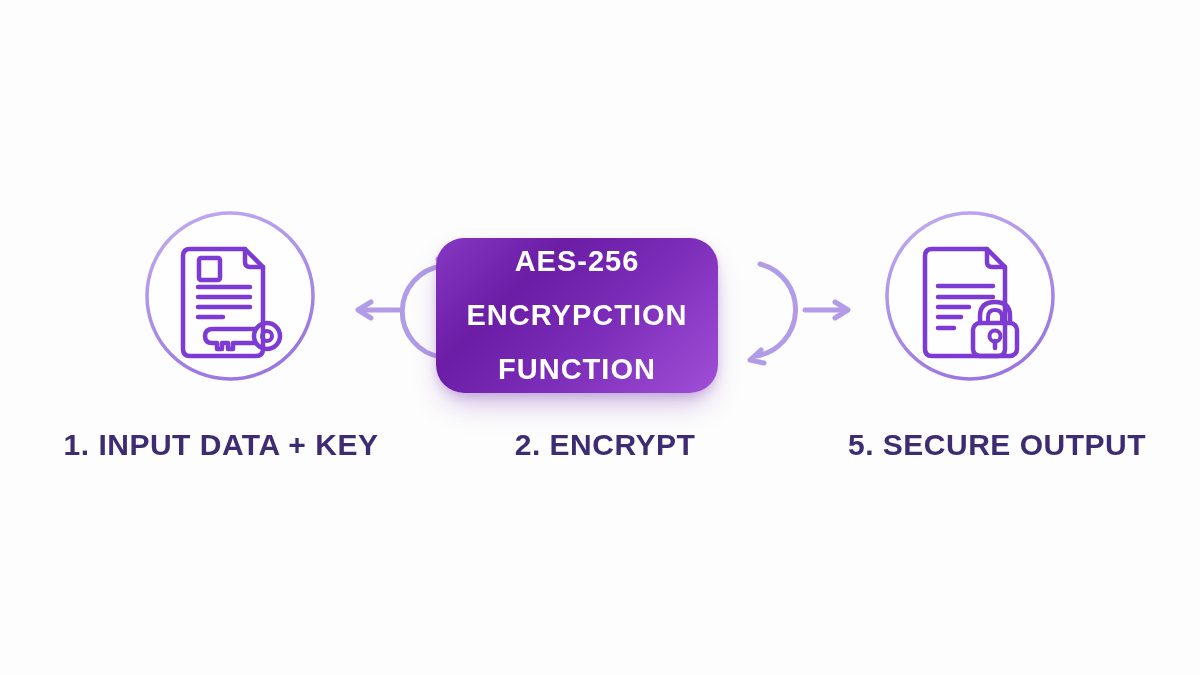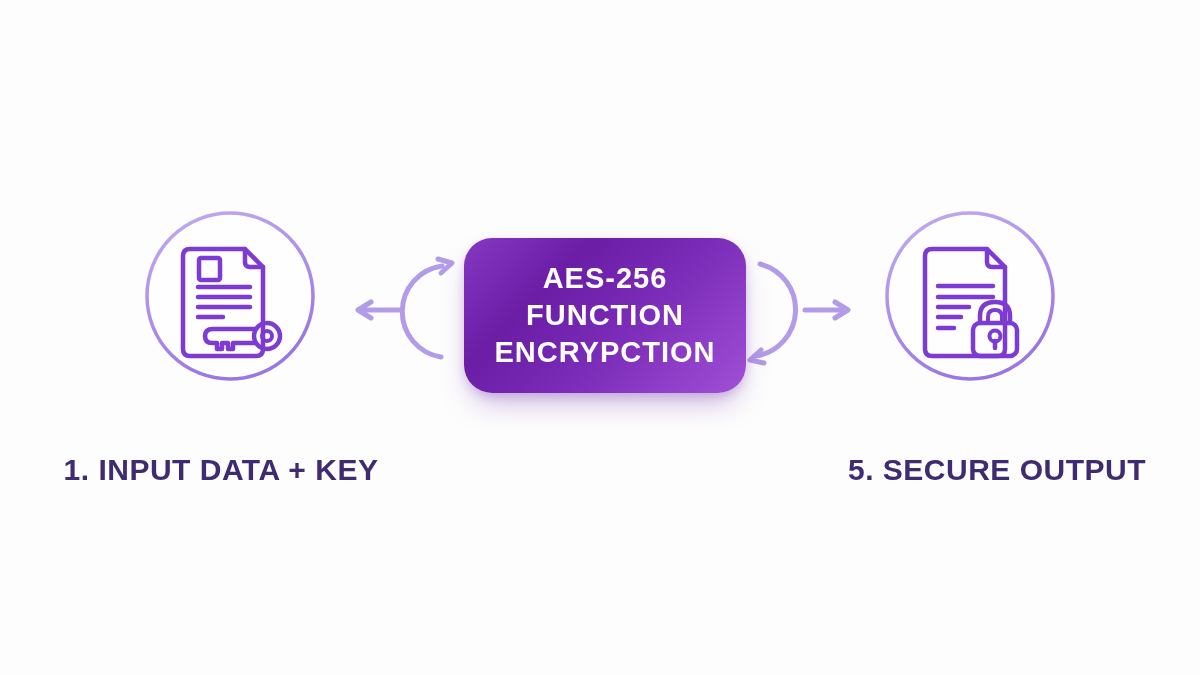--- a/index.html
+++ b/index.html
@@ -6,32 +6,32 @@
   .canvas{
     position:relative;width:1200px;height:675px;margin:0 auto;
     background:#fdfdfd;overflow:hidden;
     font-family:"Liberation Sans",sans-serif;
   }
   .connectors{position:absolute;left:0;top:0;width:1200px;height:675px;pointer-events:none;}
   .node{position:absolute;width:172px;height:172px;}
   .node-left{left:144px;top:210px;}
   .node-right{left:884px;top:210px;}
   .enc-box{
-    position:absolute;left:464px;top:238px;width:282px;height:155px;
+    position:absolute;left:436px;top:238px;width:282px;height:155px;
     border-radius:28px;
     background:linear-gradient(135deg,#8638c4 0%,#6b1da6 30%,#7b2cb8 58%,#a04fd6 100%);
     box-shadow:0 16px 30px -8px rgba(109,40,170,0.35), 0 4px 10px rgba(109,40,170,0.18);
-    display:flex;flex-direction:column;align-items:center;justify-content:center;
+    display:flex;flex-direction:column;align-items:center;justify-content:center;gap:17px;
   }
   .enc-box .line{
     color:#ffffff;font-size:29px;font-weight:bold;letter-spacing:1px;
     line-height:37px;text-align:center;white-space:nowrap;
   }
   .caption{
-    position:absolute;top:453px;height:34px;
+    position:absolute;top:428px;height:34px;
     color:#3e2b72;font-size:30px;font-weight:bold;letter-spacing:.5px;
     text-align:center;white-space:nowrap;line-height:34px;
   }
   .caption-1{left:61px;width:320px;}
   .caption-2{left:455px;width:300px;}
   .caption-3{left:837px;width:320px;}
   svg .stroke-icon{fill:none;stroke:#7d3bd3;stroke-linecap:round;stroke-linejoin:round;}
   svg .arrow{fill:none;stroke:#b29be7;stroke-width:5;stroke-linecap:round;stroke-linejoin:round;}
 </style>
 </head>
@@ -75,22 +75,22 @@
       <g>
         <circle class="stroke-icon" stroke-width="4.5" cx="123" cy="126" r="13"></circle>
         <circle class="stroke-icon" stroke-width="4" cx="123" cy="126" r="5"></circle>
         <path class="stroke-icon" stroke-width="4.5" d="M111,119 H69 Q61,119 61,126 Q61,133 68,133 H73 V139 H78 V133 H84 V139 H89 V133 H111"></path>
       </g>
     </svg>
   </div>
 
   <div class="enc-box">
     <div class="line">AES-256</div>
+    <div class="line">ENCRYPCTION</div>
     <div class="line">FUNCTION</div>
-    <div class="line">ENCRYPCTION</div>
   </div>
 
   <div class="node node-right">
     <svg viewBox="0 0 172 172" width="172" height="172">
       <defs>
         <linearGradient id="ringR" x1="0" y1="0" x2="0.4" y2="1">
           <stop offset="0" stop-color="#c3adf0"></stop>
           <stop offset="1" stop-color="#9b77e2"></stop>
         </linearGradient>
       </defs>
@@ -108,15 +108,16 @@
         <path class="stroke-icon" stroke-width="4.5" d="M96,113 V106 Q96,92 111,92 Q126,92 126,106 V113"></path>
         <path class="stroke-icon" stroke-width="4" d="M104,113 V107 Q104,100 111,100 Q118,100 118,107 V113"></path>
         <rect class="stroke-icon" stroke-width="4.5" x="89" y="113" width="44" height="33" rx="7" fill="#fefeff"></rect>
         <circle class="stroke-icon" stroke-width="4" cx="111" cy="126" r="5.5"></circle>
         <path class="stroke-icon" stroke-width="4.5" d="M111,131 V138"></path>
       </g>
     </svg>
   </div>
 
   <div class="caption caption-1">1. INPUT DATA + KEY</div>
+  <div class="caption caption-2">2. ENCRYPT</div>
   <div class="caption caption-3">5. SECURE OUTPUT</div>
 
 </div>
 
 </body></html>

